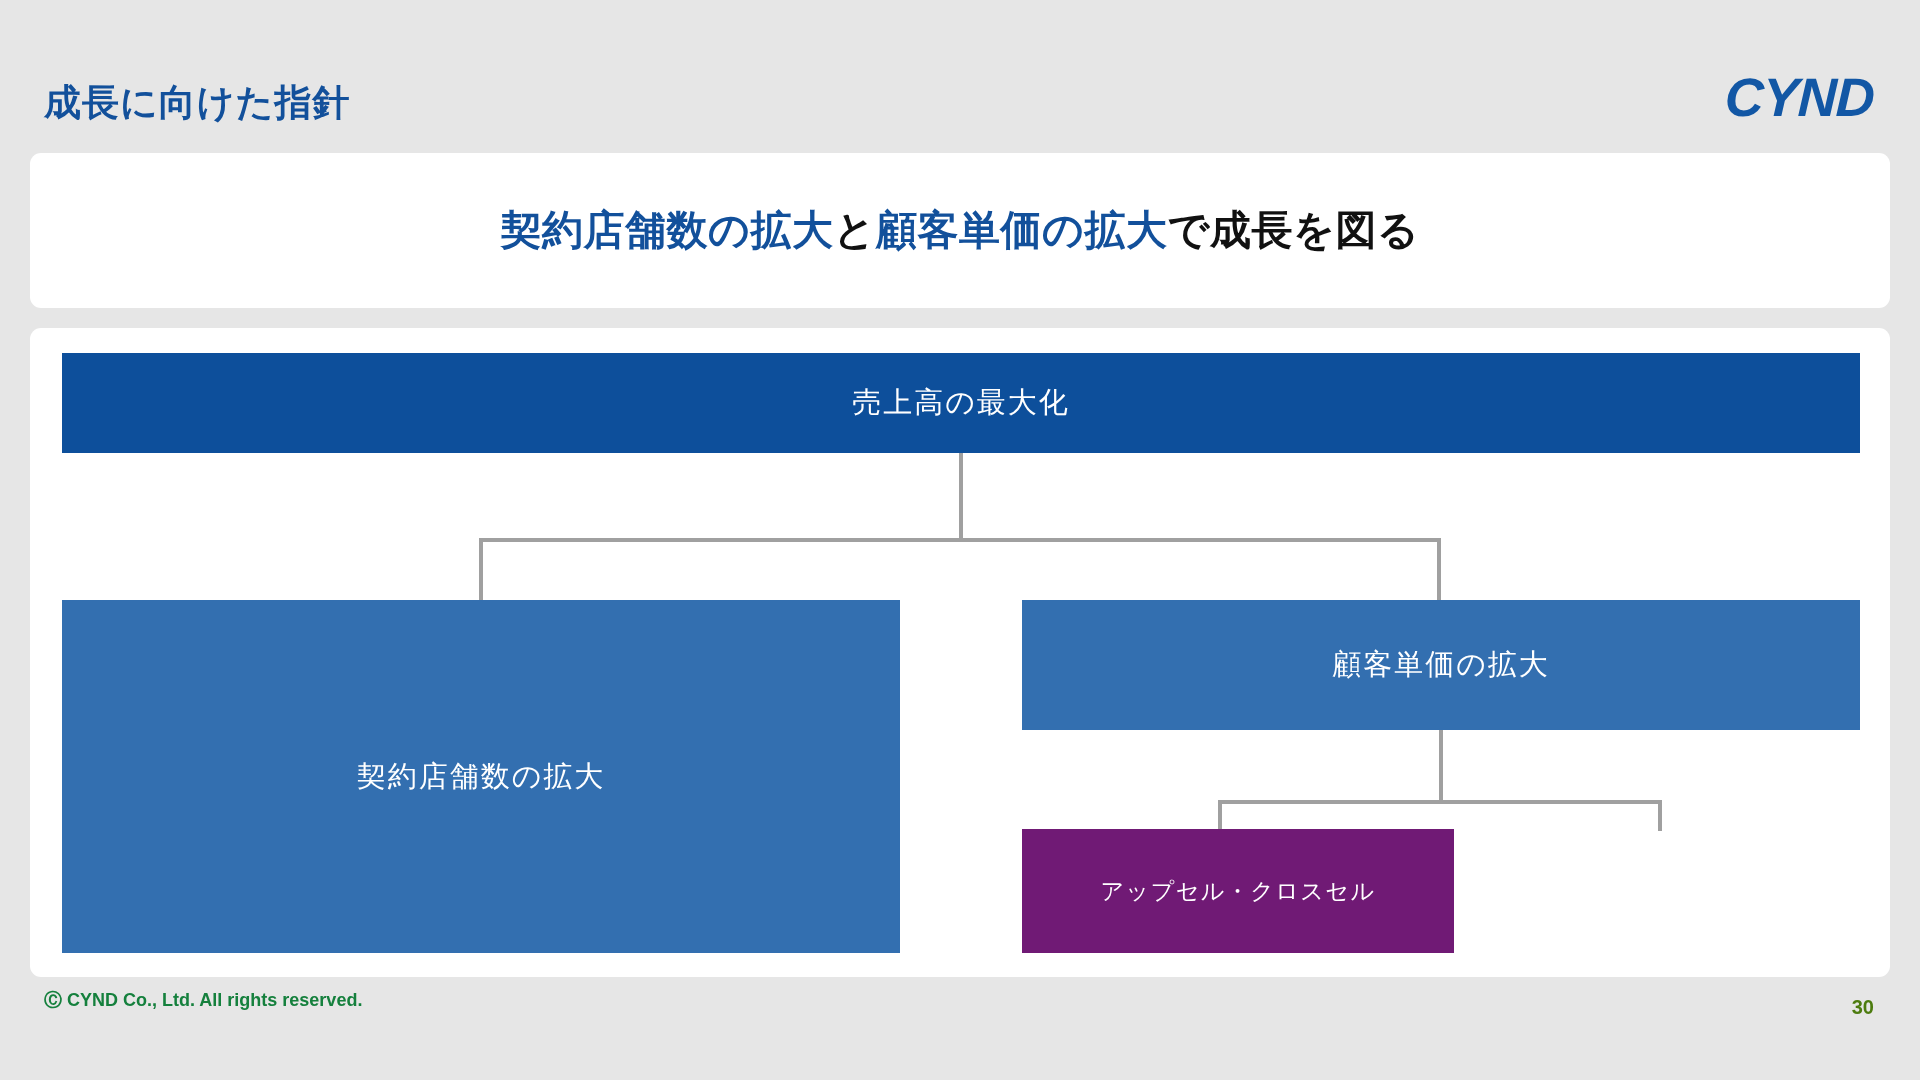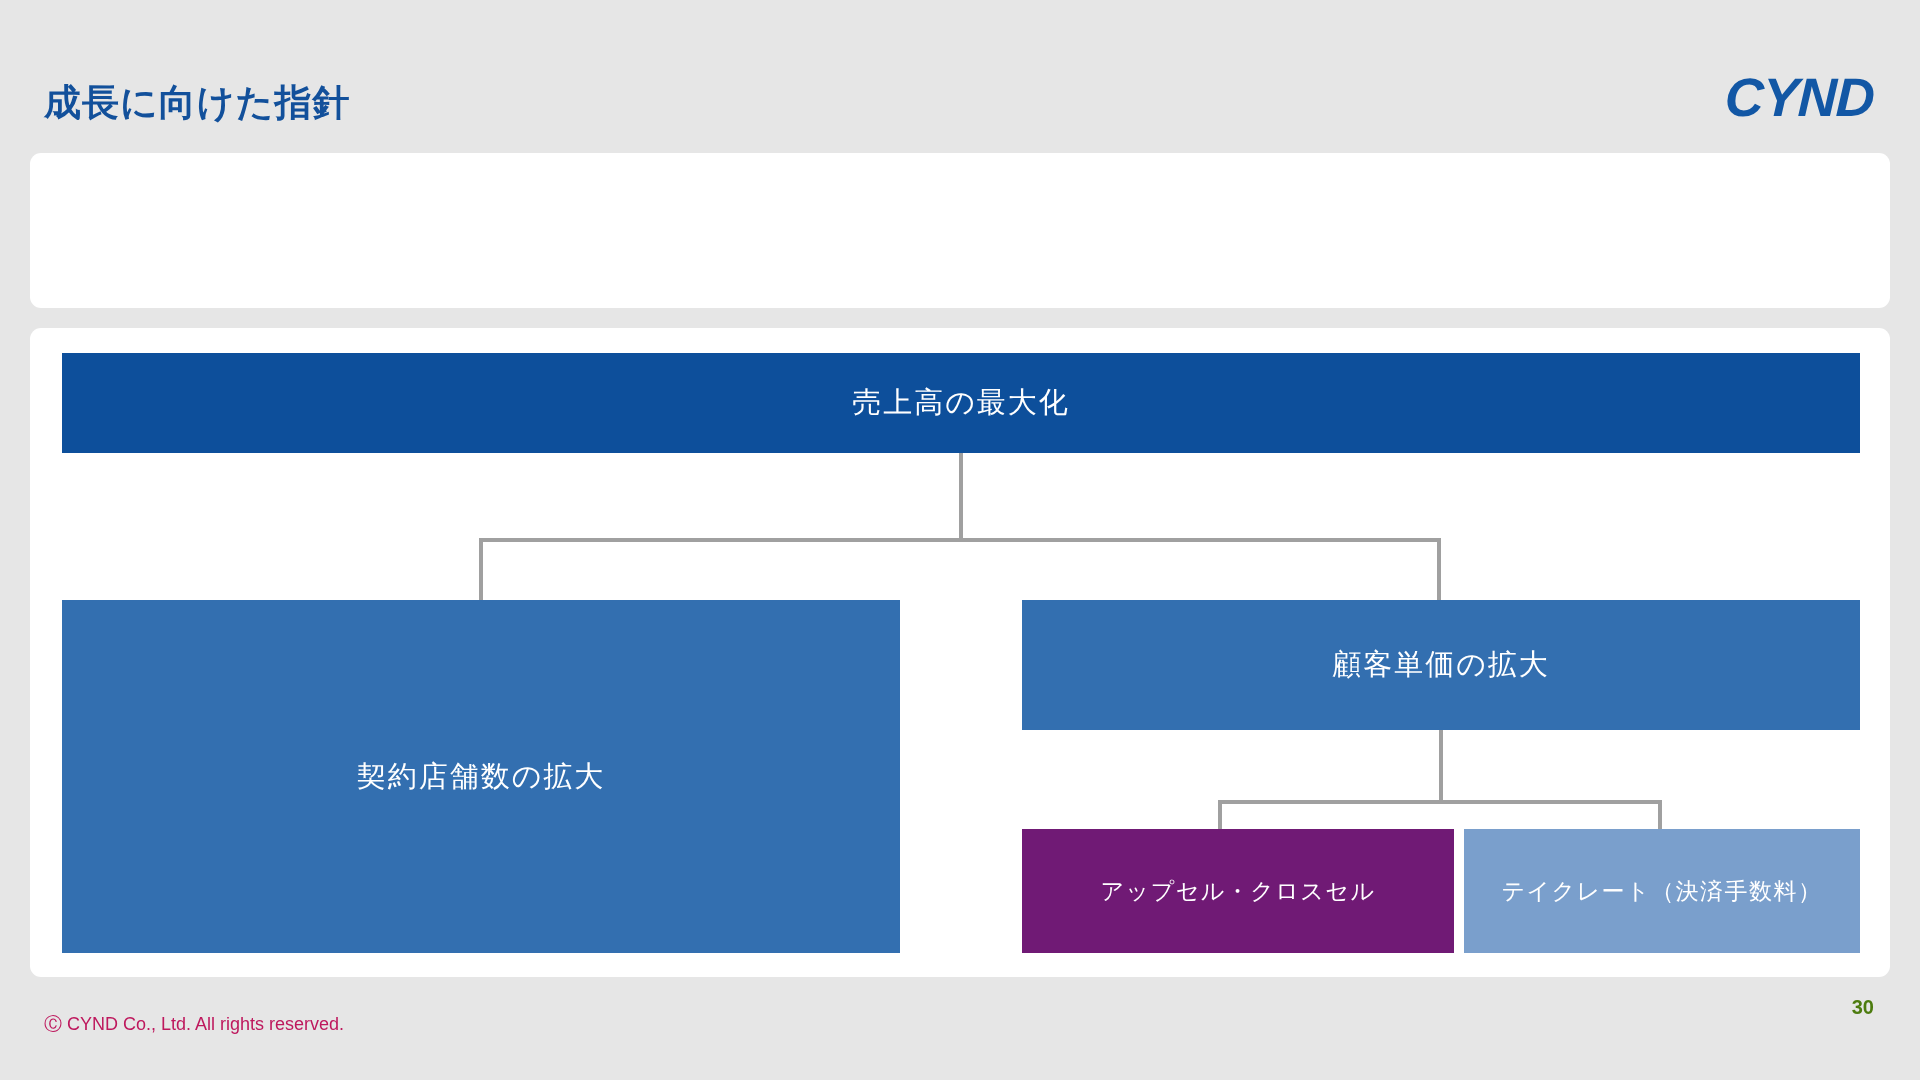--- a/index.html
+++ b/index.html
@@ -166,43 +166,46 @@
   .slide-footer {
     position: absolute;
     left: 0;
     bottom: 0;
     width: 1920px;
     height: 100px;
   }
   .copyright {
     position: absolute;
     left: 44px;
-    top: 32px;
+    top: 8px;
     font-size: 18px;
-    font-weight: normal;
-    color: #be185d;
+    font-weight: bold;
+    color: #15803d;
   }
   .page-number {
     position: absolute;
     right: 46px;
     top: 16px;
     font-size: 20px;
     font-weight: bold;
     color: #4d7c0f;
   }
 </style>
 </head>
 <body>
 
 <div class="slide-header">
   <div class="slide-title">成長に向けた指針</div>
   <div class="brand-logo">CYND</div>
 </div>
 
 <div class="headline-card">
+  <div class="headline-line">
+    <span class="hl-accent">契約店舗数の拡大</span><span>と</span><span class="hl-accent">顧客単価の拡大</span><span>で成長を図る</span>
+  </div>
 </div>
 
 <div class="diagram-card">
   <div class="diagram-canvas">
 
     <div class="conn conn-v c1"></div>
     <div class="conn conn-h c2"></div>
     <div class="conn conn-v c3"></div>
     <div class="conn conn-v c4"></div>
     <div class="conn conn-v c5"></div>
@@ -211,20 +214,19 @@
     <div class="conn conn-v c8"></div>
 
     <div class="node node-root">売上高の最大化</div>
 
     <div class="node node-left">契約店舗数の拡大</div>
 
     <div class="node node-right">顧客単価の拡大</div>
 
     <div class="node node-leaf-a">アップセル・クロスセル</div>
 
-    <div class="node node-leaf-b">テイクレート（決済手数料）</div>
   </div>
 </div>
 
 <div class="slide-footer">
   <div class="copyright">Ⓒ CYND Co., Ltd. All rights reserved.</div>
   <div class="page-number">30</div>
 </div>
 
 </body></html>

